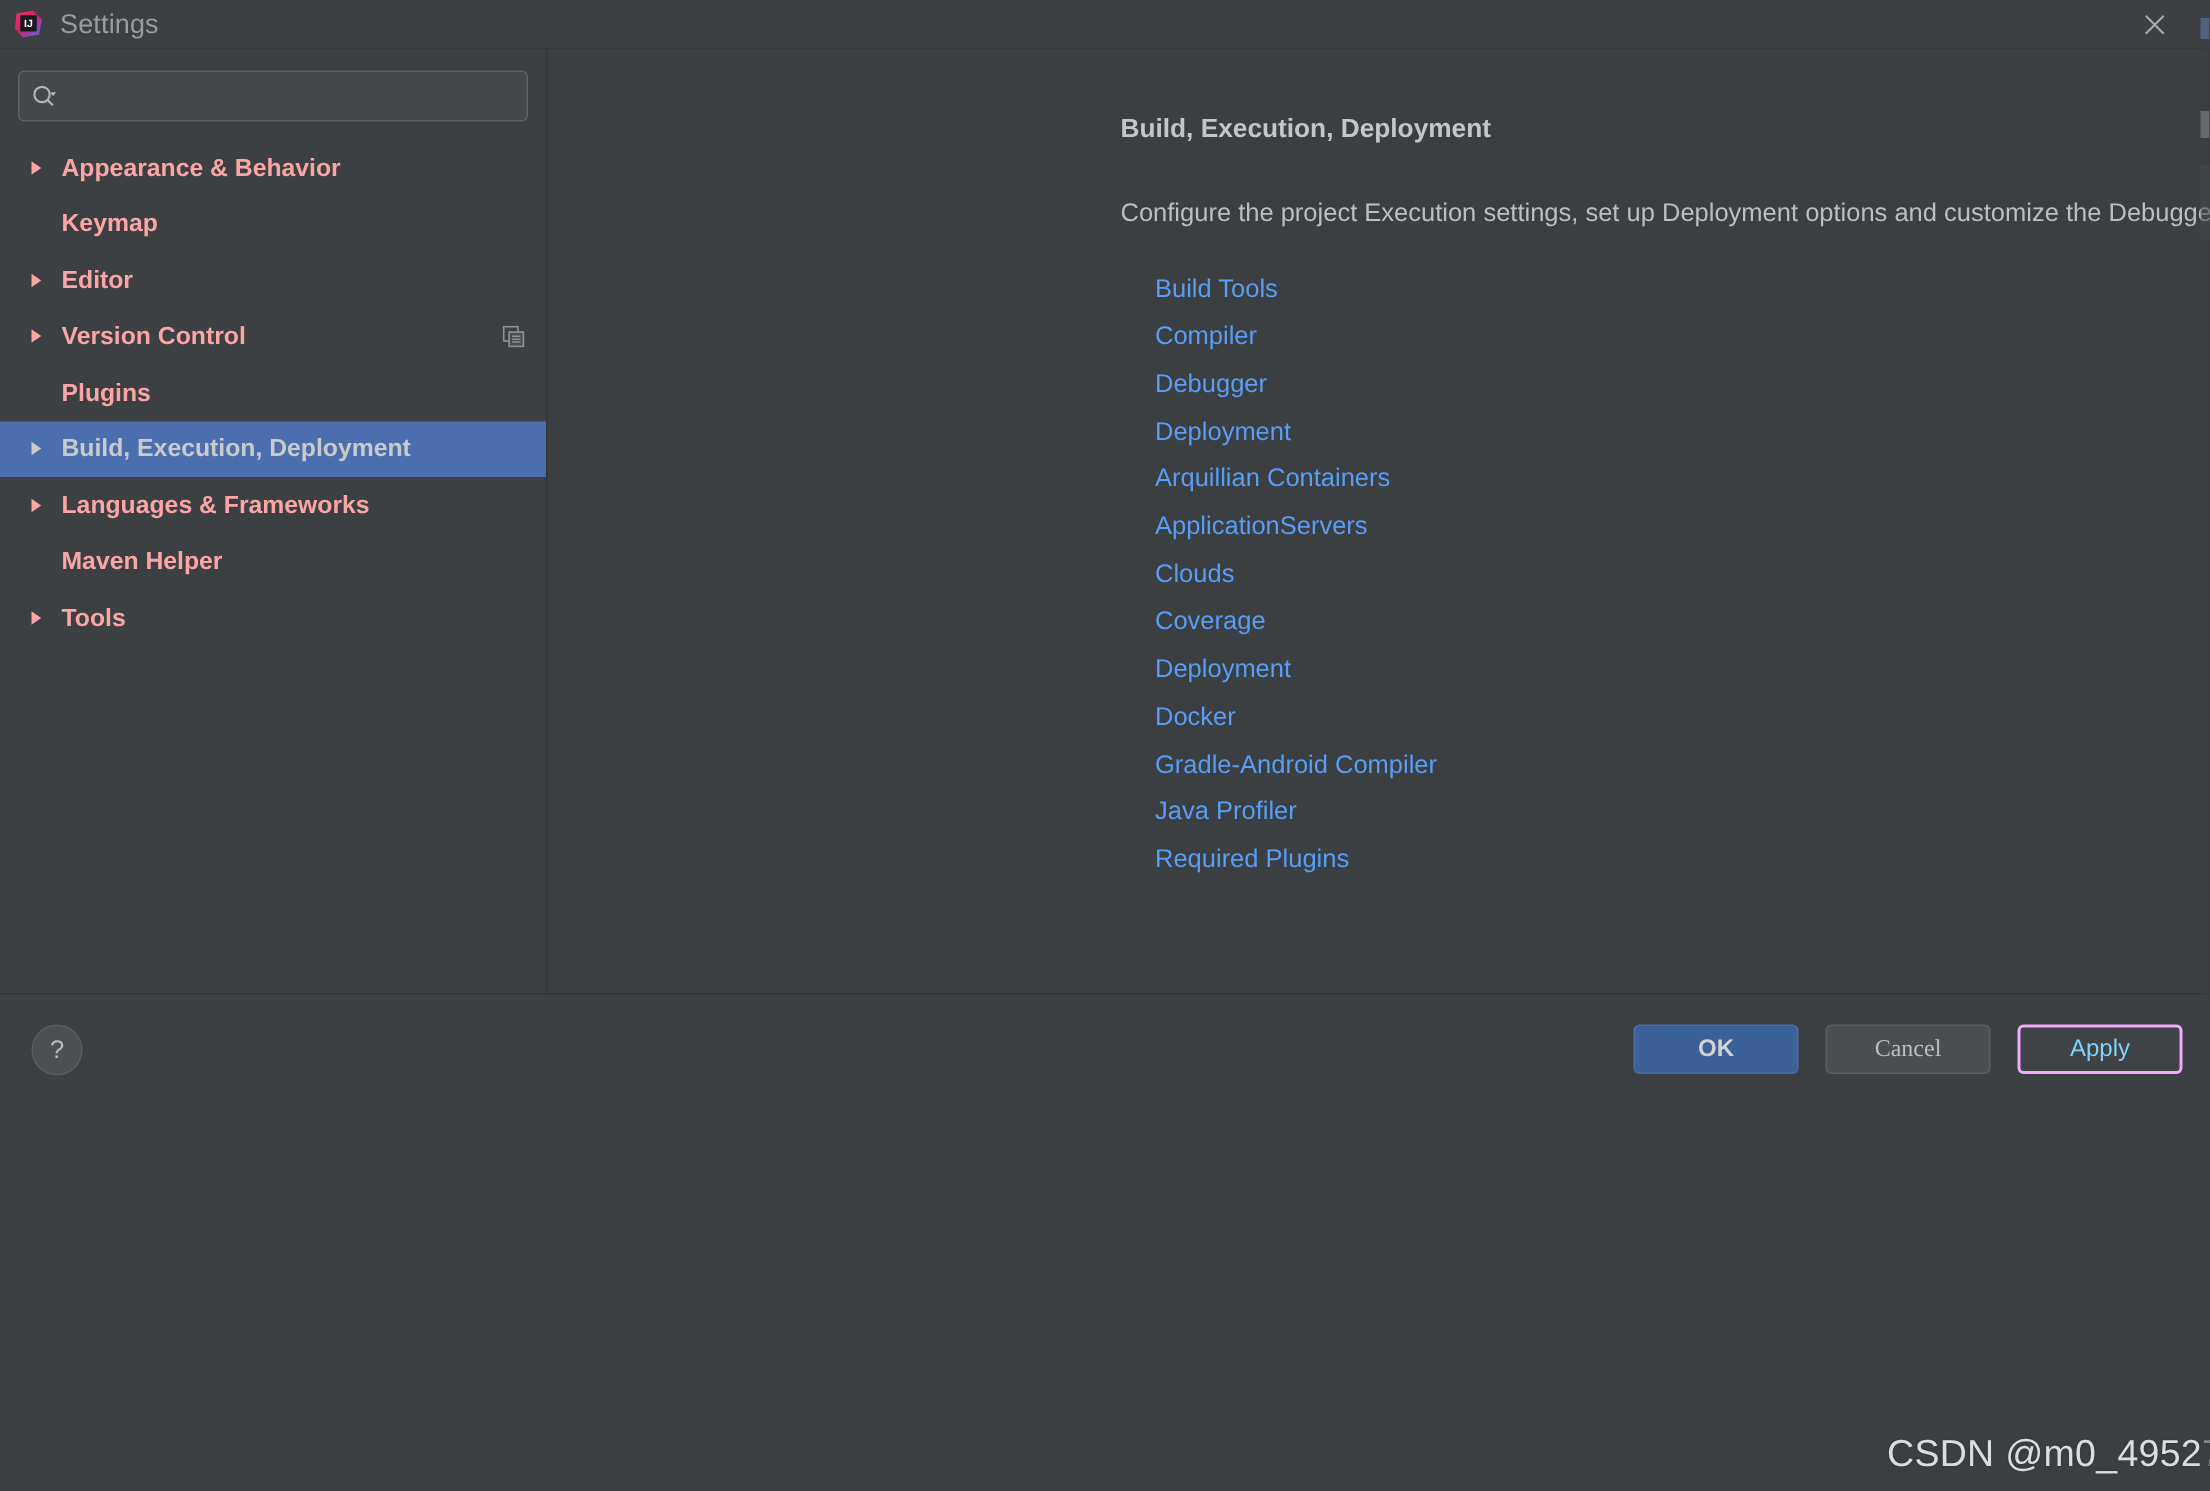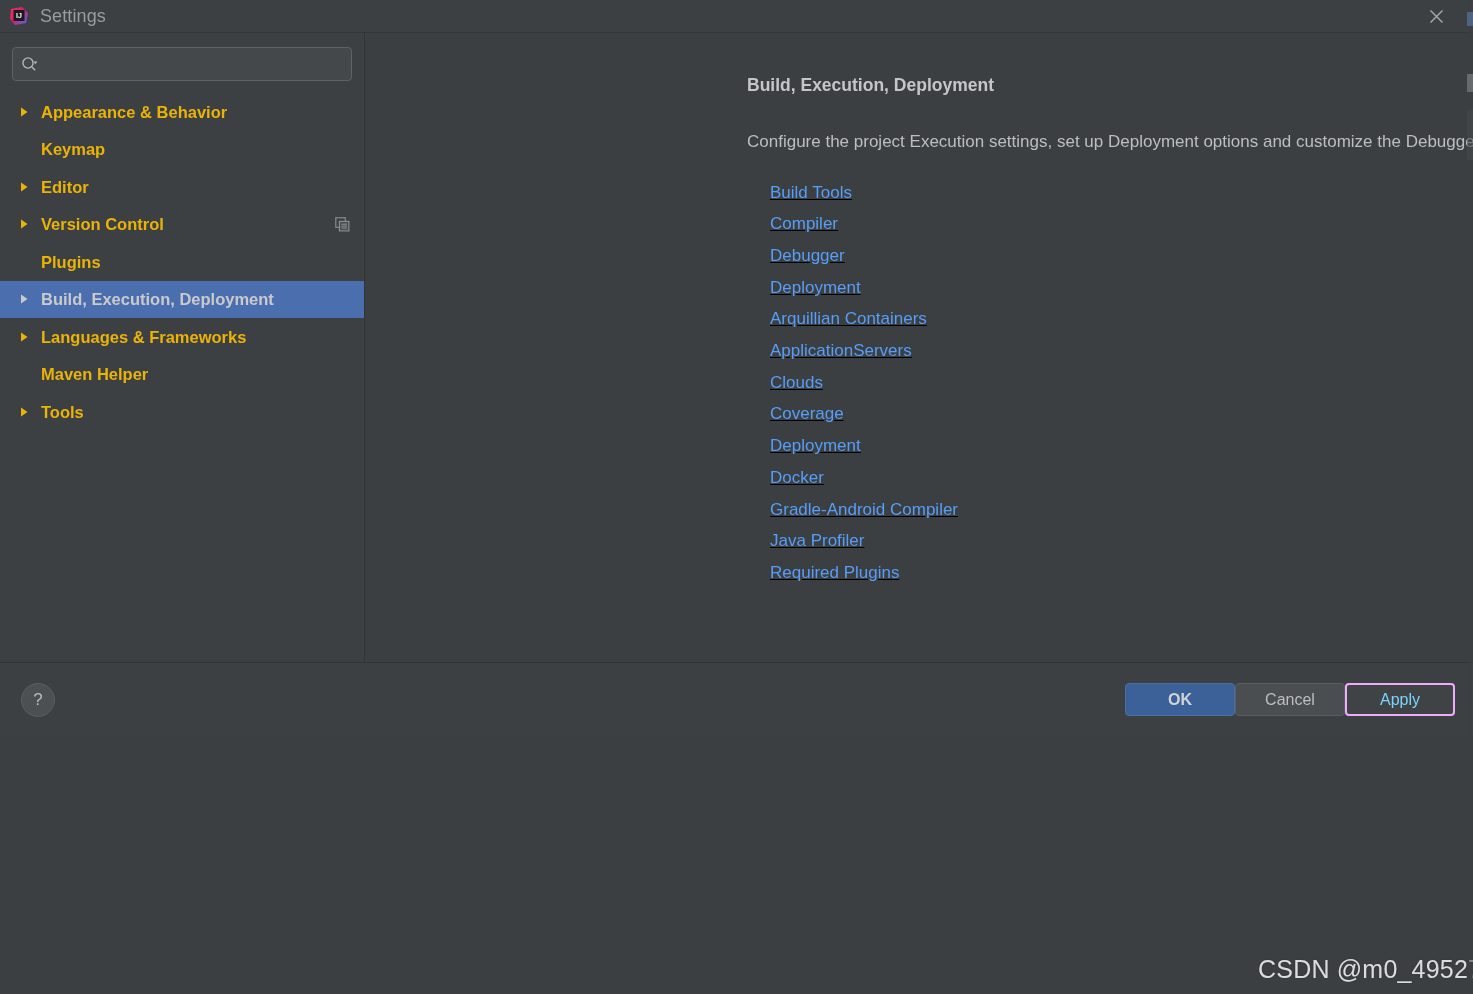--- a/index.html
+++ b/index.html
@@ -121,21 +121,21 @@
   }
   .search-input::placeholder { color: #7a7d80; }
 
   .tree { padding-top: 2px; }
   .tree-item {
     position: relative;
     height: 37.5px;
     display: flex;
     align-items: center;
     padding-left: 18px;
-    color: #eab308;
+    color: #fca5a5;
     font-size: 16.5px;
     font-weight: bold;
     white-space: nowrap;
   }
   .tree-item.selected {
     background: #4b6eaf;
     color: #c9cacb;
   }
   .tree-arrow {
     width: 16px;
@@ -180,21 +180,20 @@
     color: #bcbec0;
     font-size: 17px;
     margin: 38px 0 0 382px;
     line-height: 1;
     white-space: nowrap;
   }
   .link-list {
     margin: 27px 0 0 405px;
     display: flex;
     flex-direction: column;
-    text-decoration: underline;
   }
   .link-item {
     color: #589df6;
     font-size: 17px;
     line-height: 31.7px;
     width: max-content;
     cursor: pointer;
     white-space: nowrap;
   }
 
@@ -217,20 +216,21 @@
     font-size: 17px;
     display: flex;
     align-items: center;
     justify-content: center;
     cursor: pointer;
   }
   .footer-buttons {
     position: absolute;
     right: 18px;
     display: flex;
+    gap: 18px;
     align-items: center;
   }
   .btn {
     height: 33px;
     min-width: 110px;
     padding: 0 16px;
     border-radius: 4px;
     font-size: 16px;
     font-family: "Liberation Sans", sans-serif;
     display: flex;
@@ -242,20 +242,21 @@
   .btn-ok {
     background: #3c6098;
     border: 1px solid #4a6ea8;
     color: #cfd3d6;
     font-weight: bold;
   }
   .btn-default {
     background: #4a4e50;
     border: 1px solid #5a5e60;
     color: #bcbec0;
+    font-family: Liberation Serif, serif;
   }
   .btn-apply {
     background: #3f4345;
     border: 2px solid #f0abfc;
     color: #7dd3fc;
   }
 
   
   .watermark {
     position: absolute;

